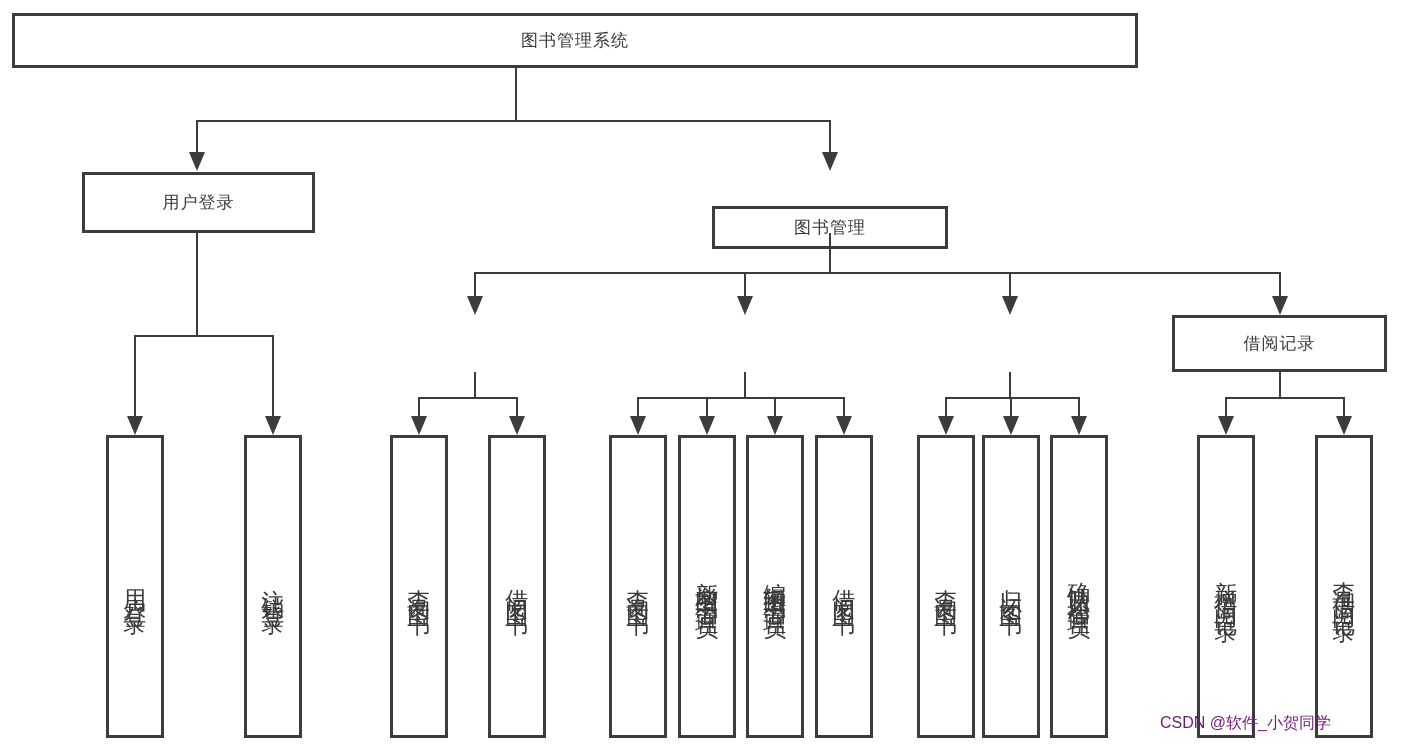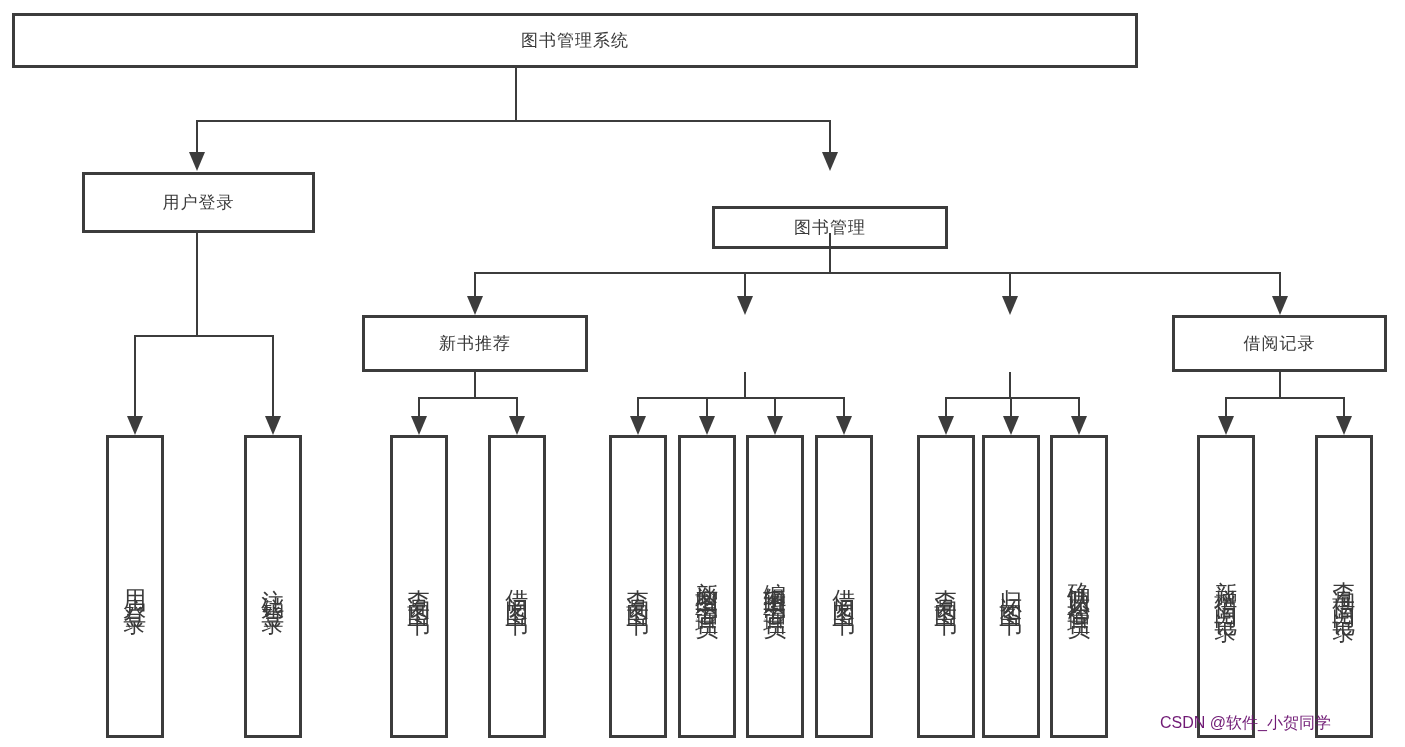--- a/index.html
+++ b/index.html
@@ -65,23 +65,20 @@
   <div class="hline" style="left:474px;  top:272px; width:807px;"></div>
   <div class="vline" style="left:474px;  top:272px; height:26px;"></div>
   <div class="vline" style="left:744px;  top:272px; height:26px;"></div>
   <div class="vline" style="left:1009px; top:272px; height:26px;"></div>
   <div class="vline" style="left:1279px; top:272px; height:26px;"></div>
   <div class="arrow" style="left:467px;  top:296px;"></div>
   <div class="arrow" style="left:737px;  top:296px;"></div>
   <div class="arrow" style="left:1002px; top:296px;"></div>
   <div class="arrow" style="left:1272px; top:296px;"></div>
 
-  <div class="box" style="left:362px; top:315px; width:226px; height:57px;">
-    <span class="hlabel">新书推荐</span>
-  </div>
   <div class="box" style="left:1172px; top:315px; width:215px; height:57px;">
     <span class="hlabel">借阅记录</span>
   </div>
 
   <div class="vline" style="left:474px; top:372px; height:27px;"></div>
   <div class="hline" style="left:418px; top:397px; width:100px;"></div>
   <div class="vline" style="left:418px; top:397px; height:22px;"></div>
   <div class="vline" style="left:516px; top:397px; height:22px;"></div>
   <div class="arrow" style="left:411px; top:416px;"></div>
   <div class="arrow" style="left:509px; top:416px;"></div>

